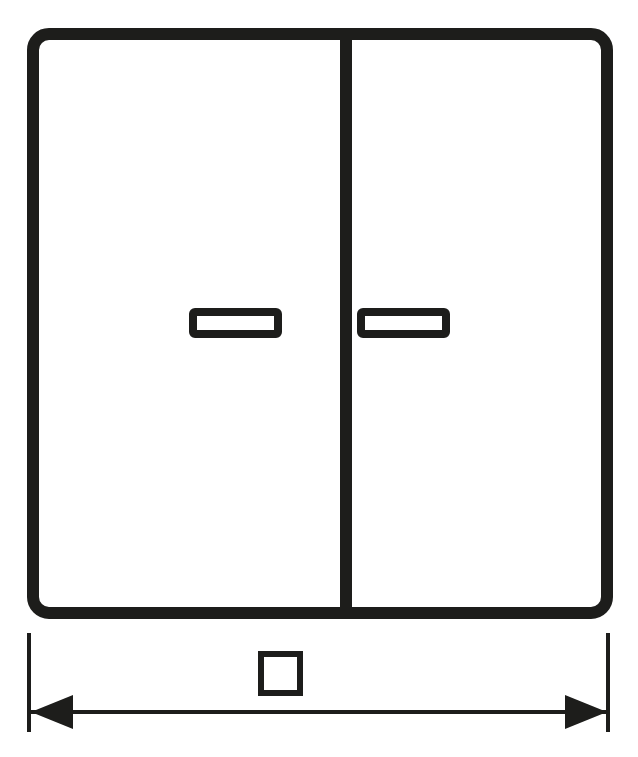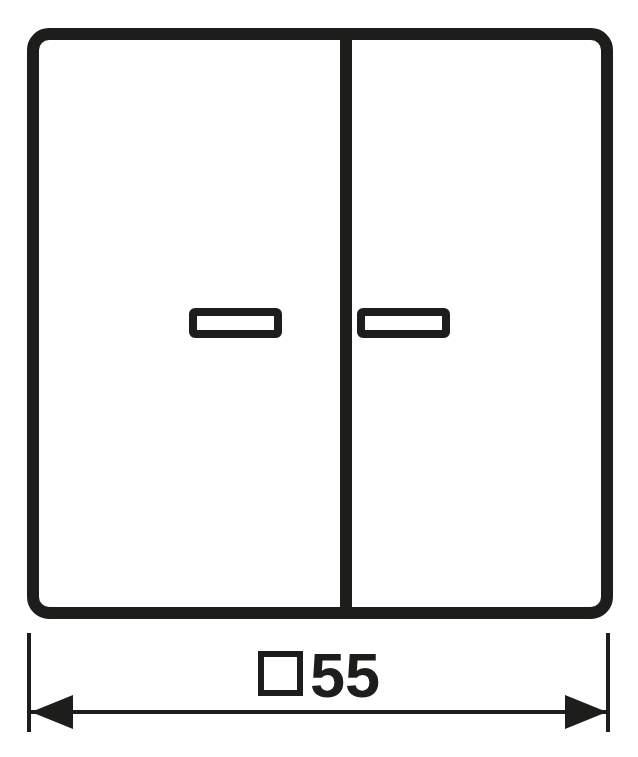--- a/index.html
+++ b/index.html
@@ -117,15 +117,14 @@
   <div class="window left"></div>
   <div class="window right"></div>
 
   <div class="ext-line left"></div>
   <div class="ext-line right"></div>
   <div class="dim-line"></div>
   <div class="arrowhead left"></div>
   <div class="arrowhead right"></div>
 
   <div class="square-symbol"></div>
-  <div class="dim-value">55</div>
 
 </div>
 
 </body></html>

